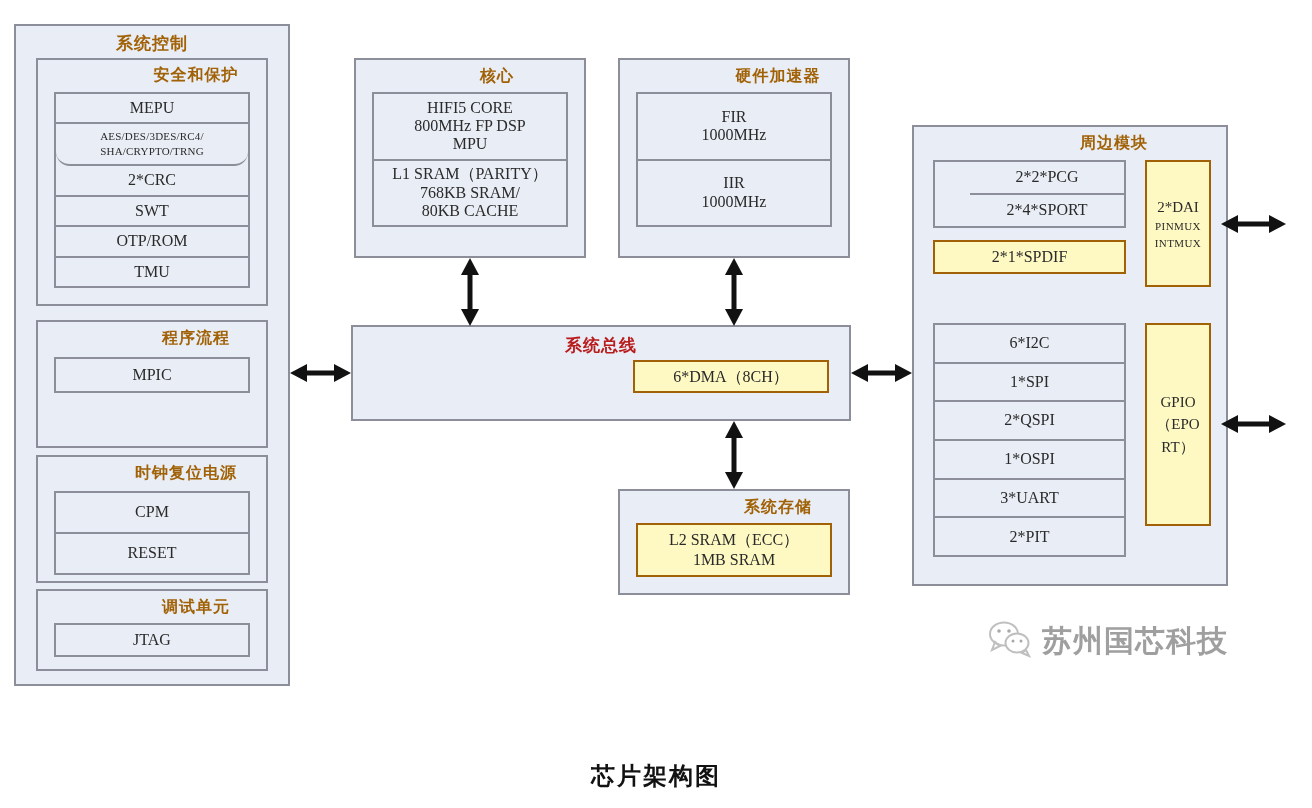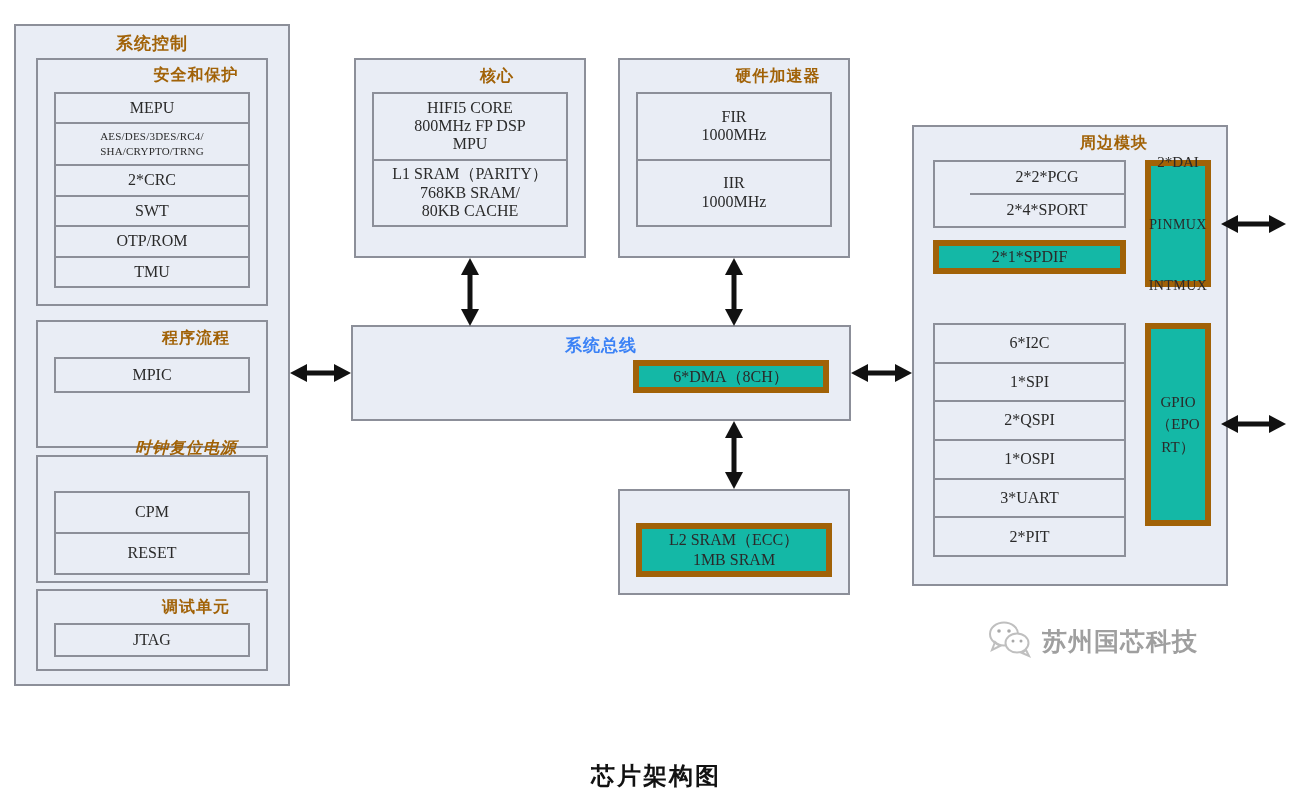--- a/index.html
+++ b/index.html
@@ -77,67 +77,67 @@
     color: #2a2a2a;
     line-height: 1.15;
     text-align: center;
     white-space: pre-line;
   }
   .cell:last-child { border-bottom: none; }
   .cell.tiny {
     font-size: 11px;
     letter-spacing: .2px;
     line-height: 1.35;
+    border-radius: 14px;
   }
 
   
   .leaf {
     position: absolute;
     box-sizing: border-box;
-    border: 6px solid #a16207;
-    background: #14b8a6;
+    border: 2px solid #a16207;
+    background: #fef9c3;
     display: flex;
     flex-direction: column;
     align-items: center;
     justify-content: center;
     font-family: "Liberation Serif", "DejaVu Serif", serif;
     font-size: 16px;
     color: #2a2a2a;
     line-height: 1.25;
     text-align: center;
     white-space: pre-line;
   }
   .leaf.vert {
     font-size: 15px;
     line-height: 1.5;
   }
   .leaf .sub {
-    font-size: 14px;
+    font-size: 11px;
     letter-spacing: .4px;
     line-height: 1.5;
     display: block;
-    margin-top: 40px;
   }
 
   
   #system-bus {
     position: absolute;
     box-sizing: border-box;
     border: 2px solid #8c8f99;
     background: #e9edf5;
   }
   #bus-title {
     position: absolute;
     left: 0; right: 0;
     text-align: center;
     font-family: "DejaVu Sans", "Liberation Sans", sans-serif;
     font-weight: bold;
     font-size: 17px;
     letter-spacing: 1px;
-    color: #3b82f6;
+    color: #b91c1c;
   }
 
   
   .arrow { position: absolute; }
   .arrow svg { display: block; }
 
   
   #caption {
     position: absolute;
     left: 0; right: 0;
@@ -151,21 +151,21 @@
   #watermark {
     position: absolute;
     display: flex;
     align-items: center;
     gap: 10px;
     color: #9b9b9b;
     opacity: .85;
   }
   #watermark .wm-text {
     font-family: "DejaVu Sans", "Liberation Sans", sans-serif;
-    font-size: 25px;
+    font-size: 30px;
     font-weight: bold;
     letter-spacing: 1px;
     color: #8f8f8f;
   }
 </style>
 </head>
 <body>
 
 <div id="canvas">
 
@@ -185,21 +185,21 @@
     <div class="cell">TMU</div>
   </div>
 
   <div class="inner" style="left:36px; top:320px; width:232px; height:128px;"></div>
   <div class="grp-title small" style="left:36px; width:232px; top:328px;">程序流程</div>
   <div class="stack" style="left:54px; top:357px; width:196px; height:36px;">
     <div class="cell">MPIC</div>
   </div>
 
   <div class="inner" style="left:36px; top:455px; width:232px; height:128px;"></div>
-  <div class="grp-title small" style="left:36px; width:212px; top:438px;font-style:italic;">时钟复位电源</div>
+  <div class="grp-title small" style="left:36px; width:212px; top:463px;">时钟复位电源</div>
   <div class="stack" style="left:54px; top:491px; width:196px; height:84px;">
     <div class="cell">CPM</div>
     <div class="cell">RESET</div>
   </div>
 
   <div class="inner" style="left:36px; top:589px; width:232px; height:82px;"></div>
   <div class="grp-title small" style="left:36px; width:232px; top:597px;">调试单元</div>
   <div class="stack" style="left:54px; top:623px; width:196px; height:34px;">
     <div class="cell">JTAG</div>
   </div>
@@ -222,20 +222,21 @@
 1000MHz</div>
     <div class="cell">IIR
 1000MHz</div>
   </div>
 
   <div id="system-bus" style="left:351px; top:325px; width:500px; height:96px;"></div>
   <div id="bus-title" style="left:351px; width:500px; top:334px;">系统总线</div>
   <div class="leaf" style="left:633px; top:360px; width:196px; height:33px;">6*DMA（8CH）</div>
 
   <div class="inner" style="left:618px; top:489px; width:232px; height:106px;"></div>
+  <div class="grp-title small" style="left:618px; width:232px; top:497px;">系统存储</div>
   <div class="leaf" style="left:636px; top:523px; width:196px; height:54px;">L2 SRAM（ECC）
 1MB SRAM</div>
 
   <div class="inner" style="left:912px; top:125px; width:316px; height:461px;"></div>
   <div class="grp-title small" style="left:912px; width:316px; top:133px;">周边模块</div>
 
   <div class="stack" style="left:933px; top:160px; width:193px; height:68px;padding-left:35px;">
     <div class="cell">2*2*PCG</div>
     <div class="cell">2*4*SPORT</div>
   </div>

